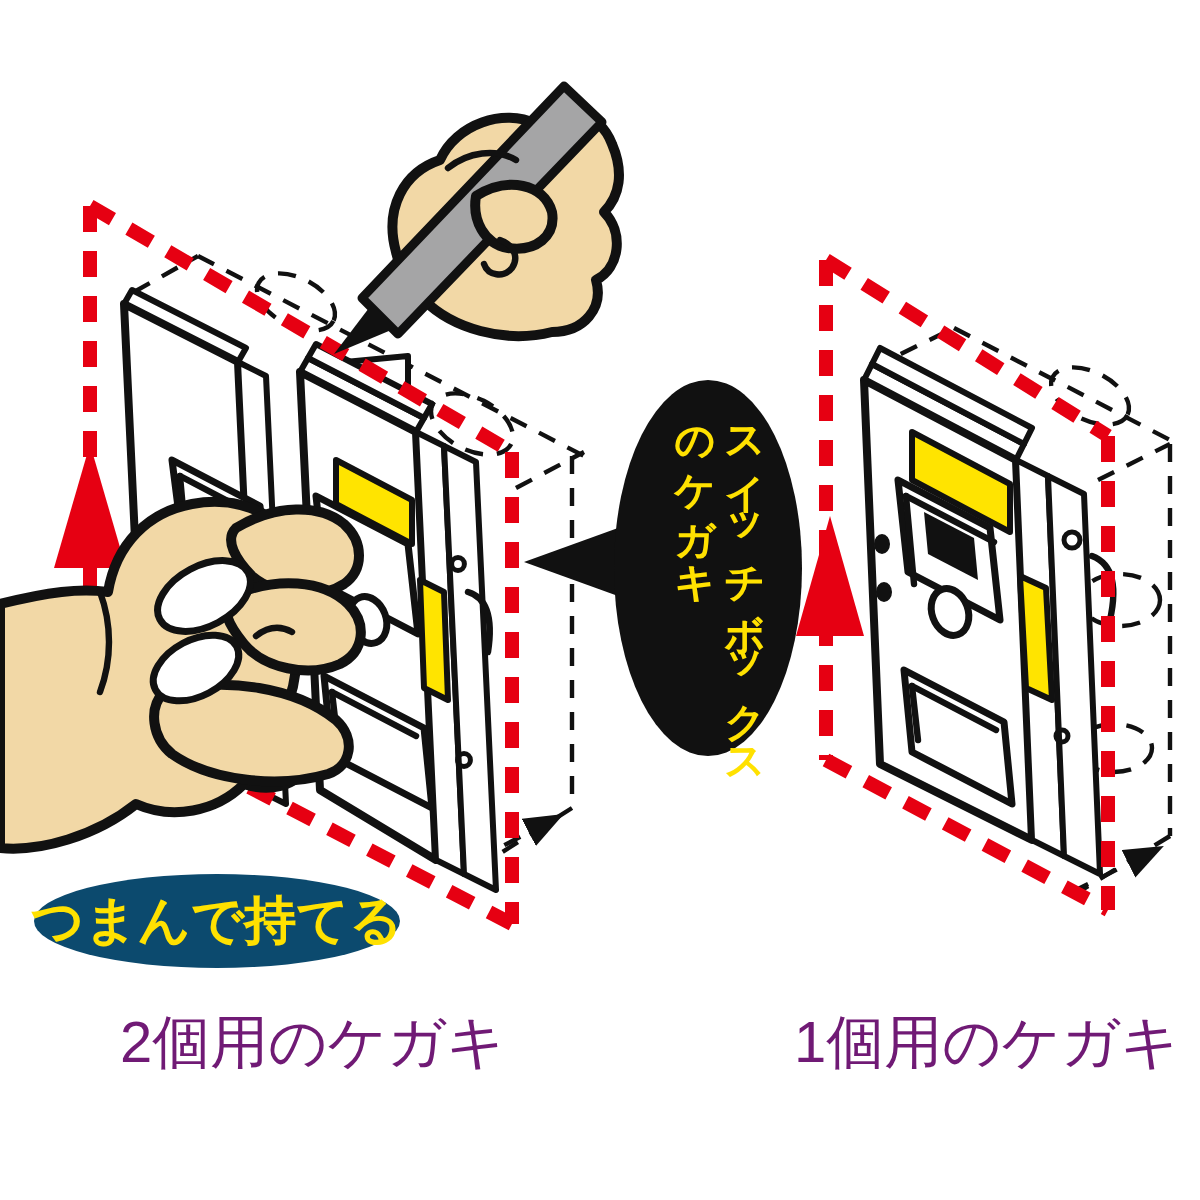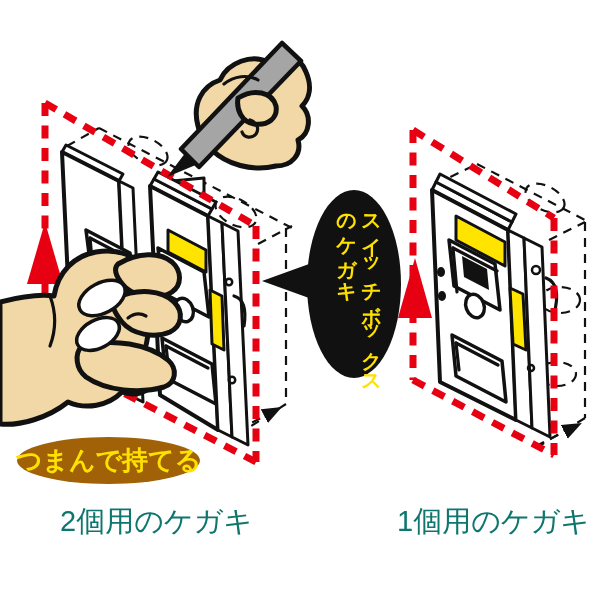--- a/index.html
+++ b/index.html
@@ -17,23 +17,23 @@
   .redfill{fill:#E60012;stroke:none;}
   .skin{fill:#F2D8A6;stroke:#111111;stroke-width:5;stroke-linejoin:round;stroke-linecap:round;}
   .inkline{fill:none;stroke:#111111;stroke-width:3.2;stroke-linecap:round;}
   .pen{fill:#A5A5A6;stroke:#111111;stroke-width:4.5;stroke-linejoin:round;}
   
   .callout-text{position:absolute;left:320px;top:200px;width:64px;height:185px;
       writing-mode:vertical-rl;text-orientation:upright;
       font-size:20px;font-weight:bold;color:#FFE100;line-height:1.25;}
   .callout-text span{display:block;}
   .pinch-label{position:absolute;left:17px;top:437px;width:183px;height:47px;
-      background:#a16207;border-radius:50%;display:flex;align-items:center;justify-content:center;
+      background:#0c4a6e;border-radius:50%;display:flex;align-items:center;justify-content:center;
       font-size:26px;font-weight:bold;color:#FFE100;white-space:nowrap;}
-  .caption{position:absolute;top:502px;font-size:29px;color:#0f766e;text-align:center;white-space:nowrap;}
+  .caption{position:absolute;top:502px;font-size:29px;color:#701a75;text-align:center;white-space:nowrap;}
   .caption.left{left:60px;width:188px;}
   .caption.right{left:397px;width:182px;}
 </style>
 </head>
 <body>
 
 <div id="stage">
 
 <svg id="art" width="600" height="600" viewBox="0 0 600 600">
   <defs>

